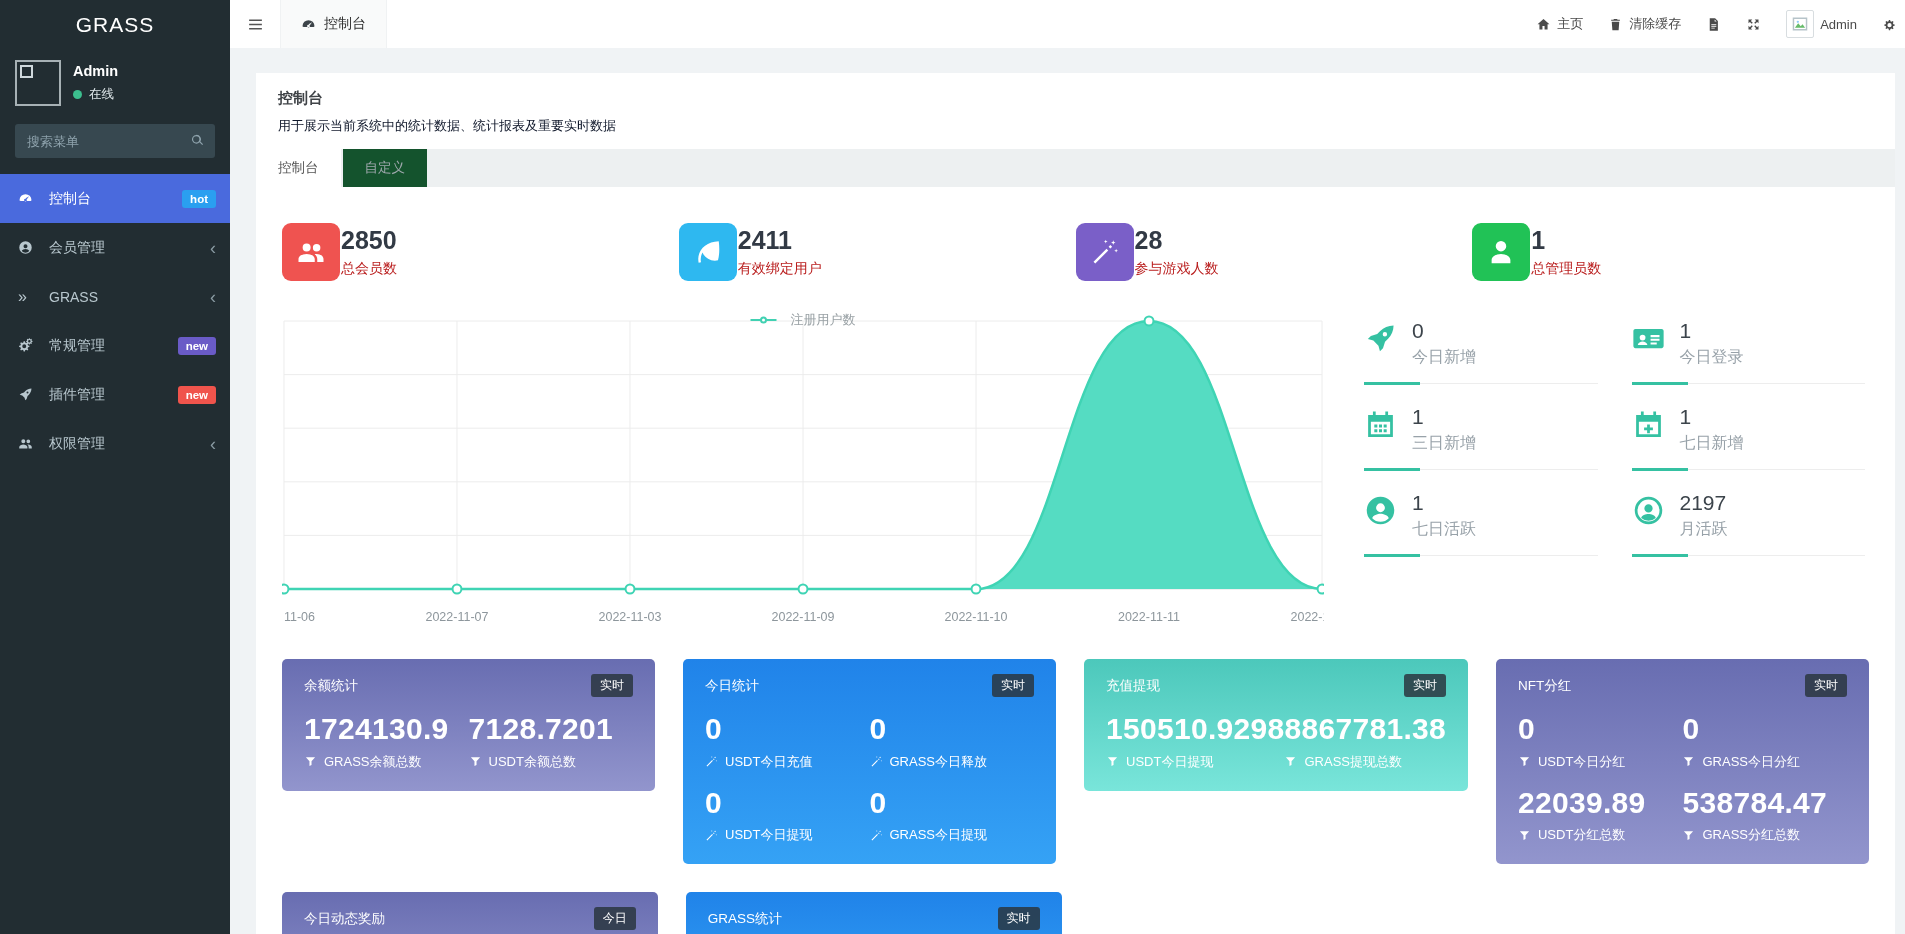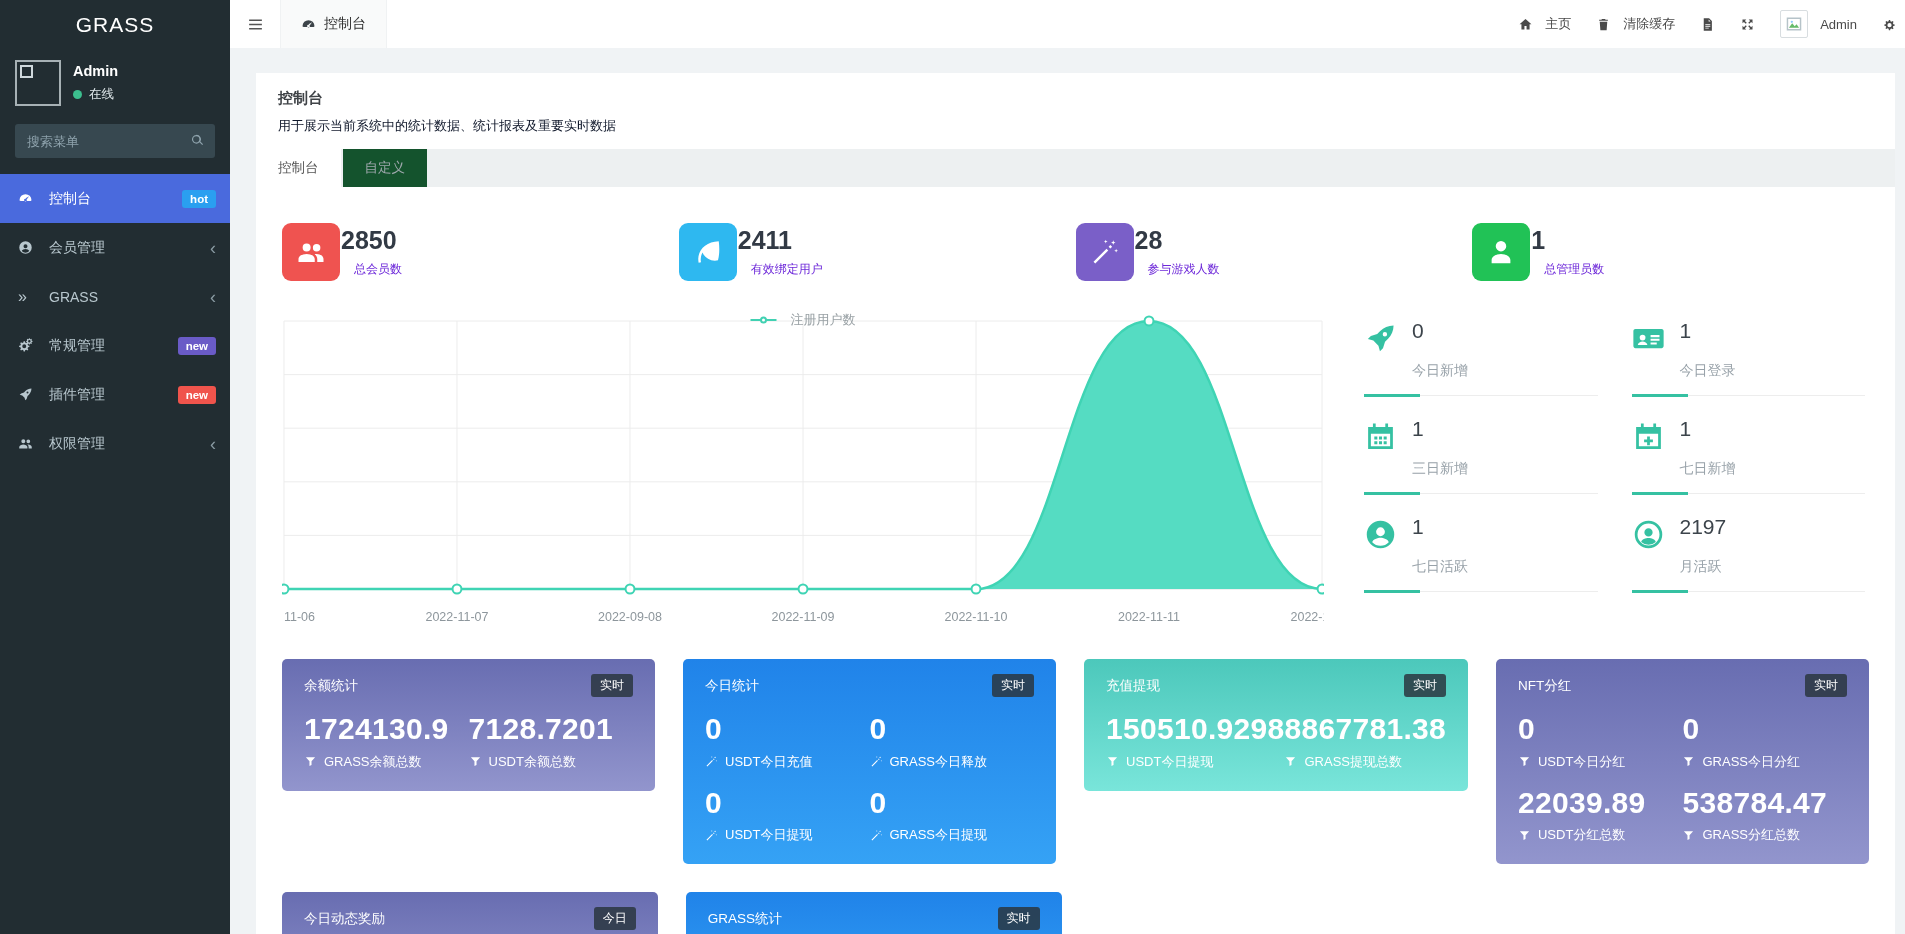--- a/index.html
+++ b/index.html
@@ -37,21 +37,21 @@
   .menu .txt-ic { font-size:16px; width:22px; margin-right:9px; }
 
   
   .main { flex:1; min-width:0; display:flex; flex-direction:column; }
   .topbar { height:48px; flex:none; background:#fff; display:flex; align-items:stretch; }
   .hamburger { width:50px; display:flex; align-items:center; justify-content:center; color:#555; font-size:17px; cursor:pointer; }
   .nav-tab { display:flex; align-items:center; gap:8px; padding:0 20px; background:#f9fafa;
     border-left:1px solid #f0f2f3; border-right:1px solid #f0f2f3; color:#333; font-size:14px; cursor:pointer; }
   .nav-tab .ic { font-size:15px; color:#3d4449; }
   .top-right { margin-left:auto; display:flex; align-items:center; gap:25px; padding-right:8px; color:#4a4a4a; font-size:13px; }
-  .top-item { display:inline-flex; align-items:center; gap:12px; cursor:pointer; white-space:nowrap; }
+  .top-item { display:inline-flex; align-items:center; gap:6px; cursor:pointer; white-space:nowrap; }
   .top-item .ic { font-size:15px; color:#4a4a4a; }
   .mini-avatar { width:28px; height:28px; border:1px solid #d8dde0; border-radius:2px;
     display:flex; align-items:center; justify-content:center; background:#fff; }
 
   .content { flex:1; padding:25px 10px 0 26px; overflow:hidden; }
   .panel { background:#fff; }
   .panel-header { padding:16px 22px 14px; }
   .panel-header h1 { font-size:15px; color:#404448; font-weight:bold; }
   .panel-header p { font-size:13px; color:#0f172a; margin-top:9px; }
   .tabbar { background:#edf0f1; display:flex; height:38px; }
@@ -63,41 +63,41 @@
   
   .stats-row { display:grid; grid-template-columns:repeat(4,1fr); margin:12px 0 0; }
   .stat { display:flex; gap:1px; align-items:center; }
   .stat-icon { width:58px; height:58px; border-radius:9px; color:#fff; font-size:30px;
     display:flex; align-items:center; justify-content:center; flex:none; }
   .stat-icon--red { background:#ef5350; }
   .stat-icon--blue { background:#2eb8f0; }
   .stat-icon--purple { background:#7a5fc8; }
   .stat-icon--green { background:#21c256; }
   .stat-num { font-size:25px; font-weight:bold; color:#323a45; line-height:1.15; }
-  .stat-label { font-size:12px; color:#6d28d9; margin-top:6px;margin-left:13px; }
+  .stat-label { font-size:14px; color:#b91c1c; margin-top:6px; }
 
   
   .chart-row { display:flex; margin-top:26px; }
   .chart-box { flex:1; min-width:0; position:relative; overflow:hidden; }
   .legend { position:absolute; top:4px; left:50%; transform:translateX(-50%);
     display:flex; align-items:center; gap:14px; font-size:13px; color:#98a0a4; z-index:2; }
   .legend-line { width:26px; height:2px; background:#41d1b2; position:relative; }
   .legend-line i { position:absolute; left:50%; top:50%; transform:translate(-50%,-50%);
     width:7px; height:7px; border:2px solid #41d1b2; border-radius:50%; background:#fff; display:block; }
   #chart-svg { width:100%; height:300px; }
   #x-labels { position:relative; height:22px; }
   #x-labels span { position:absolute; top:3px; font-size:12.5px; color:#8d969c; white-space:nowrap; }
 
   .ministats { width:545px; flex:none; padding:12px 4px 0 40px;
     display:grid; grid-template-columns:1fr 1fr; column-gap:34px; align-content:start; }
   .mini { margin-bottom:21px; }
   .mini-row { display:flex; align-items:flex-start; gap:15px; }
   .mini-icon { font-size:33px; color:#35c1a2; margin-top:3px; }
   .mini-num { font-size:21px; font-weight:500; color:#3c444b; line-height:1.1; }
-  .mini-label { font-size:14px; color:#98a2a9; margin-top:20px; }
+  .mini-label { font-size:16px; color:#98a2a9; margin-top:5px; }
   .mini-div { margin-top:15px; position:relative; border-bottom:1px solid #ededed; }
   .mini-div::after { content:""; position:absolute; left:0; bottom:-2px; width:56px; height:3px; background:#35c1a2; }
 
   
   .cards-row { display:grid; grid-template-columns:repeat(4,1fr); gap:28px; margin-top:30px; align-items:start; }
   .gcard { border-radius:5px; color:#fff; padding:15px 22px 20px; }
   .gcard--purple { background:linear-gradient(180deg,#686db1 0%,#9295cd 100%); }
   .gcard--blue { background:linear-gradient(180deg,#2083e9 0%,#35a2f5 100%); }
   .gcard--teal { background:linear-gradient(180deg,#4cc8bb 0%,#79e5da 100%); }
   .gcard-head { display:flex; align-items:center; justify-content:space-between; }
@@ -353,21 +353,21 @@
                   <circle cx="177.33333333333334" cy="282" r="4.5" fill="#fff" stroke="#3fd4b4" stroke-width="2"></circle>
                   <circle cx="352.6666666666667" cy="282" r="4.5" fill="#fff" stroke="#3fd4b4" stroke-width="2"></circle>
                   <circle cx="528" cy="282" r="4.5" fill="#fff" stroke="#3fd4b4" stroke-width="2"></circle>
                   <circle cx="703.3333333333334" cy="282" r="4.5" fill="#fff" stroke="#3fd4b4" stroke-width="2"></circle>
                   <circle cx="878.6666666666666" cy="14" r="4.5" fill="#fff" stroke="#3fd4b4" stroke-width="2"></circle>
                   <circle cx="1054" cy="282" r="4.5" fill="#fff" stroke="#3fd4b4" stroke-width="2"></circle>
                 </svg>
               <div id="x-labels">
                   <span style="left:0.1893939393939394%;transform:translateX(0)">11-06</span>
                   <span style="left:16.792929292929294%;transform:translateX(-50%)">2022-11-07</span>
-                  <span style="left:33.39646464646464%;transform:translateX(-50%)">2022-09-08</span>
+                  <span style="left:33.39646464646464%;transform:translateX(-50%)">2022-11-03</span>
                   <span style="left:50%;transform:translateX(-50%)">2022-11-09</span>
                   <span style="left:66.60353535353536%;transform:translateX(-50%)">2022-11-10</span>
                   <span style="left:83.20707070707071%;transform:translateX(-50%)">2022-11-11</span>
                   <span style="left:99.81060606060606%;transform:translateX(-50%)">2022-11-12</span>
                 </div>
             </div>
 
             <div class="ministats">
               <div class="mini">
                 <div class="mini-row">

